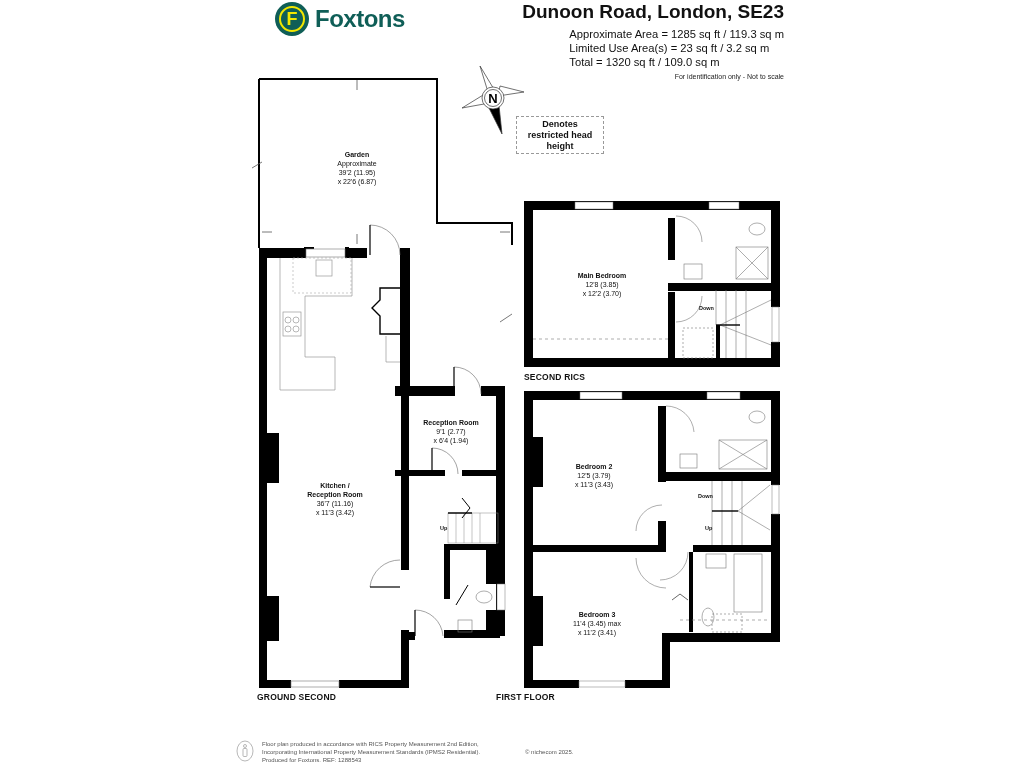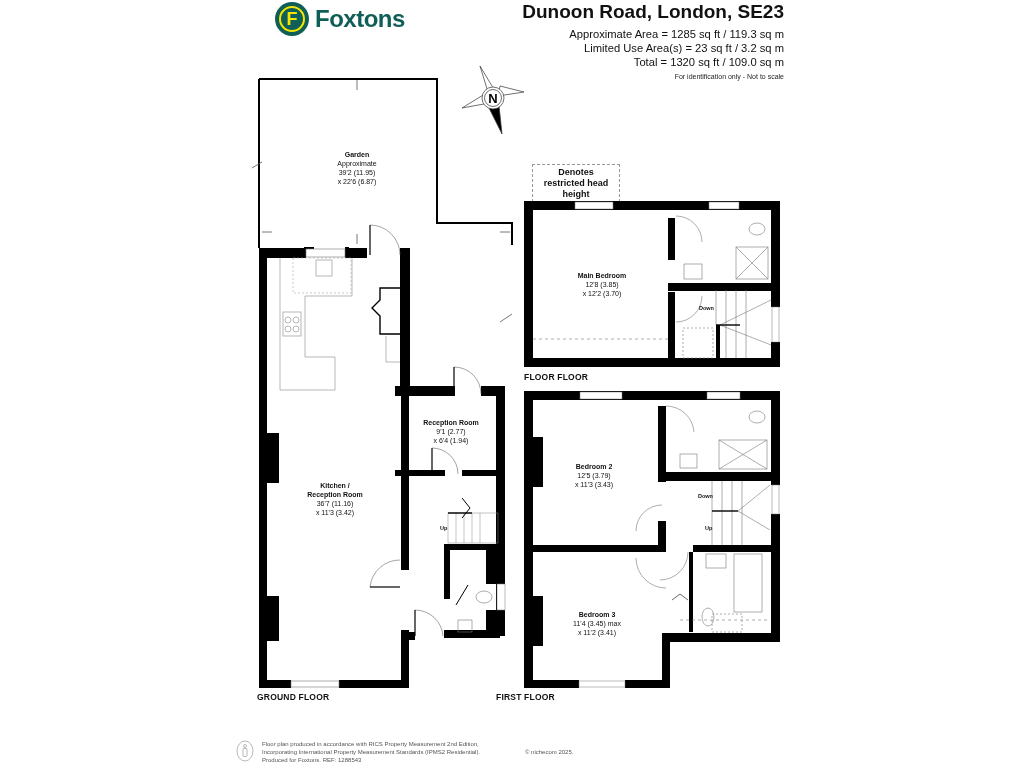--- a/index.html
+++ b/index.html
@@ -3,26 +3,26 @@
 <meta charset="utf-8">
 <style>
   html, body { margin:0; padding:0; background:#ffffff; }
   body { width:1024px; height:768px; position:relative; overflow:hidden; font-family:"Liberation Sans", sans-serif; color:#111; }
   .abs { position:absolute; }
   .logo { left:275px; top:2px; display:flex; align-items:center; gap:6px; }
   .logo-badge { width:34px; height:34px; border-radius:50%; background:#0f5e57; display:flex; align-items:center; justify-content:center; }
   .logo-badge-inner { width:26px; height:26px; border-radius:50%; border:2px solid #f2e600; box-sizing:border-box; display:flex; align-items:center; justify-content:center; color:#f2e600; font-weight:bold; font-size:18px; line-height:1; }
   .logo-text { color:#0f5e57; font-size:24px; font-weight:bold; letter-spacing:-0.5px;text-align:right; }
   .title { right:240px; top:1px; font-size:19px; font-weight:bold; color:#111; white-space:nowrap; }
-  .areas { right:240px; top:27px; text-align:right; font-size:11.2px; line-height:14px; color:#111; }
+  .areas { right:240px; top:27px; font-size:11.2px; line-height:14px; color:#111; }
   .note { right:240px; top:73px; font-size:7px; color:#222; }
   .floor-label { font-size:8.5px; font-weight:bold; color:#111; letter-spacing:0.2px; }
   .room-label { text-align:center; font-size:7px; line-height:9px; color:#111; white-space:nowrap; transform:translateX(-50%); }
   .room-label .name { font-weight:bold; }
-  .legend-box { left:532px; top:116px; width:88px; height:38px; border:1px dashed #999; box-sizing:border-box; display:flex; align-items:center; justify-content:center; text-align:center; font-size:9px; font-weight:bold; line-height:11px;margin-top:48px; }
+  .legend-box { left:516px; top:116px; width:88px; height:38px; border:1px dashed #999; box-sizing:border-box; display:flex; align-items:center; justify-content:center; text-align:center; font-size:9px; font-weight:bold; line-height:11px; }
   .footer { left:236px; top:740px; display:flex; align-items:flex-start; gap:8px; }
   .footer-text { font-size:6px; line-height:8px; color:#555; }
   .footer-copy { left:525px; top:749px; font-size:6px; color:#555; }
   .stair-lbl { font-size:5.5px; font-weight:bold; color:#111; }
 </style>
 </head>
 <body>
 
 <div class="abs logo">
   <div class="logo-badge">
@@ -241,29 +241,29 @@
   <div class="name">Reception Room</div>
   <div>36'7 (11.16)</div>
   <div>x 11'3 (3.42)</div>
 </div>
 <div class="abs room-label" style="left:451px;top:418px">
   <div class="name">Reception Room</div>
   <div>9'1 (2.77)</div>
   <div>x 6'4 (1.94)</div>
 </div>
 <div class="abs stair-lbl" style="left:440px;top:525px">Up</div>
-<div class="abs floor-label" style="left:257px;top:692px">GROUND FLOOR</div>
+<div class="abs floor-label" style="left:257px;top:692px">GROUND SECOND</div>
 
 <div class="abs room-label" style="left:602px;top:271px">
   <div class="name">Main Bedroom</div>
   <div>12'8 (3.85)</div>
   <div>x 12'2 (3.70)</div>
 </div>
 <div class="abs stair-lbl" style="left:699px;top:305px">Down</div>
-<div class="abs floor-label" style="left:524px;top:372px">FLOOR FLOOR</div>
+<div class="abs floor-label" style="left:524px;top:372px">SECOND RICS</div>
 
 <div class="abs room-label" style="left:594px;top:462px">
   <div class="name">Bedroom 2</div>
   <div>12'5 (3.79)</div>
   <div>x 11'3 (3.43)</div>
 </div>
 <div class="abs room-label" style="left:597px;top:610px">
   <div class="name">Bedroom 3</div>
   <div>11'4 (3.45) max</div>
   <div>x 11'2 (3.41)</div>

